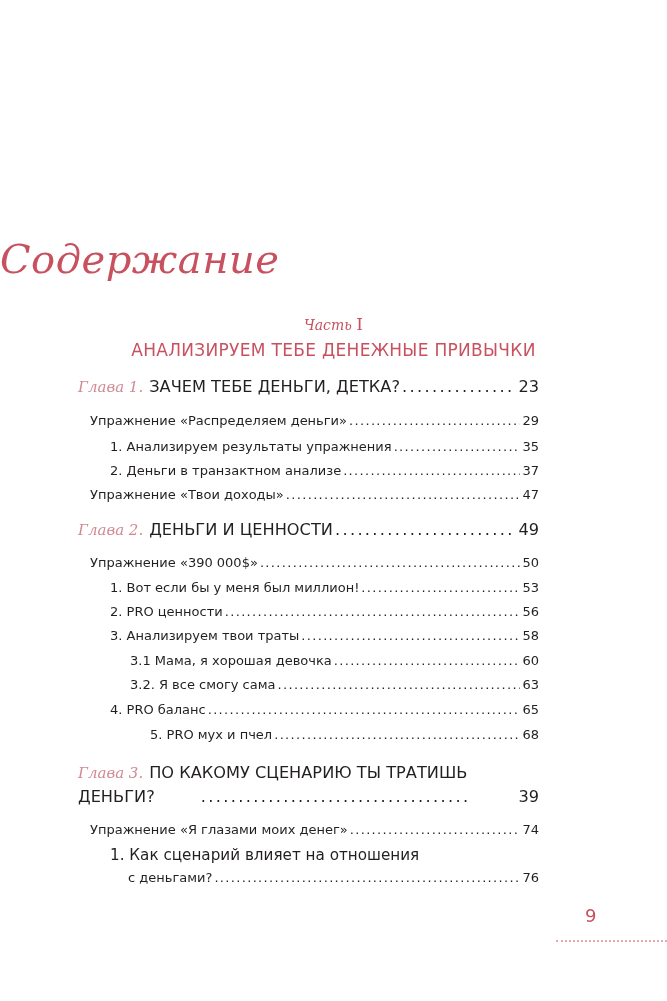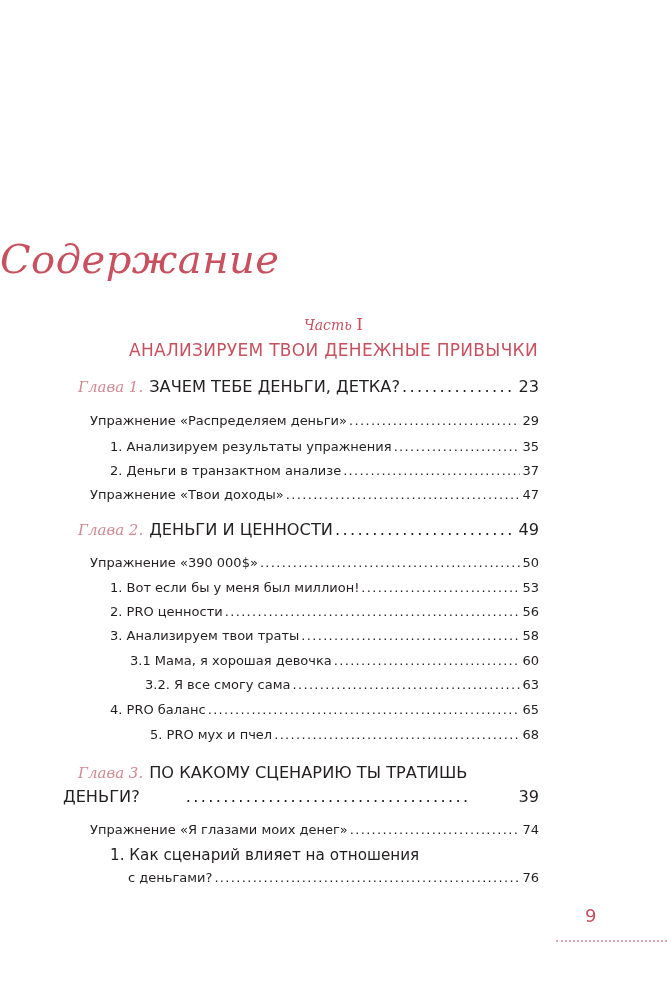--- a/index.html
+++ b/index.html
@@ -35,21 +35,21 @@
 <body>
 
 <div class="page">
 
   <div class="title">Содержание</div>
 
   <div class="part-label">
     <span>Часть</span>
     <span class="roman">I</span>
   </div>
-  <div class="part-title">АНАЛИЗИРУЕМ ТВОИ ДЕНЕЖНЫЕ ПРИВЫЧКИ</div>
+  <div class="part-title">АНАЛИЗИРУЕМ ТЕБЕ ДЕНЕЖНЫЕ ПРИВЫЧКИ</div>
 
   <div class="toc">
 
     <div class="row chap" style="left:78px; top:377px;">
       <span class="txt"><span class="lbl">Глава 1.</span><span>ЗАЧЕМ ТЕБЕ ДЕНЬГИ, ДЕТКА?</span></span>
       <span class="dots"></span>
       <span class="pg">23</span>
     </div>
     <div class="row" style="left:90px; top:411px;">
       <span class="txt">Упражнение «Распределяем деньги»</span>
@@ -95,40 +95,40 @@
     <div class="row" style="left:110px; top:626px;">
       <span class="txt">3. Анализируем твои траты</span>
       <span class="dots"></span>
       <span class="pg">58</span>
     </div>
     <div class="row" style="left:130px; top:651px;">
       <span class="txt">3.1 Мама, я хорошая девочка</span>
       <span class="dots"></span>
       <span class="pg">60</span>
     </div>
-    <div class="row" style="left:145px; top:675px;">
+    <div class="row" style="left:130px; top:675px;">
       <span class="txt">3.2. Я все смогу сама</span>
       <span class="dots"></span>
       <span class="pg">63</span>
     </div>
     <div class="row" style="left:110px; top:700px;">
       <span class="txt">4. PRO баланс</span>
       <span class="dots"></span>
       <span class="pg">65</span>
     </div>
     <div class="row" style="left:110px; top:725px;margin-left:40px;">
       <span class="txt">5. PRO мух и пчел</span>
       <span class="dots"></span>
       <span class="pg">68</span>
     </div>
 
     <div class="plain chap" style="left:78px; top:763px;">
       <span class="lbl">Глава 3.</span><span>ПО КАКОМУ СЦЕНАРИЮ ТЫ ТРАТИШЬ</span>
     </div>
-    <div class="row chap" style="left:63px; top:787px;gap:44px;">
+    <div class="row chap" style="left:78px; top:787px;gap:44px;">
       <span class="txt">ДЕНЬГИ?</span>
       <span class="dots"></span>
       <span class="pg">39</span>
     </div>
     <div class="row" style="left:90px; top:820px;">
       <span class="txt">Упражнение «Я глазами моих денег»</span>
       <span class="dots"></span>
       <span class="pg">74</span>
     </div>
     <div class="plain" style="left:110px; top:845px; font-size:15.2px;">1. Как сценарий влияет на отношения</div>

